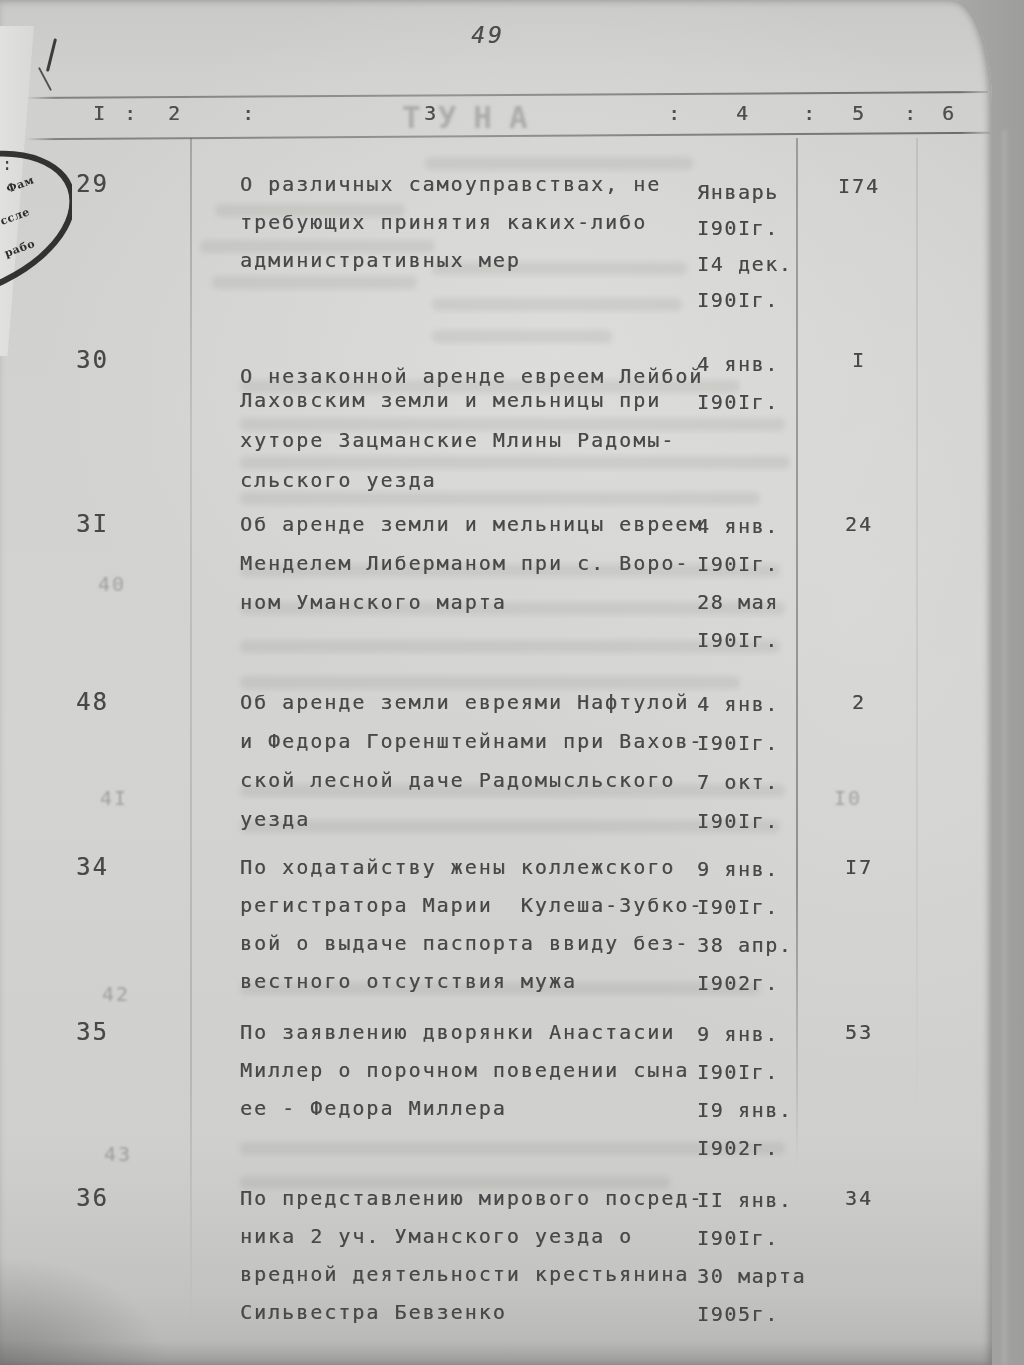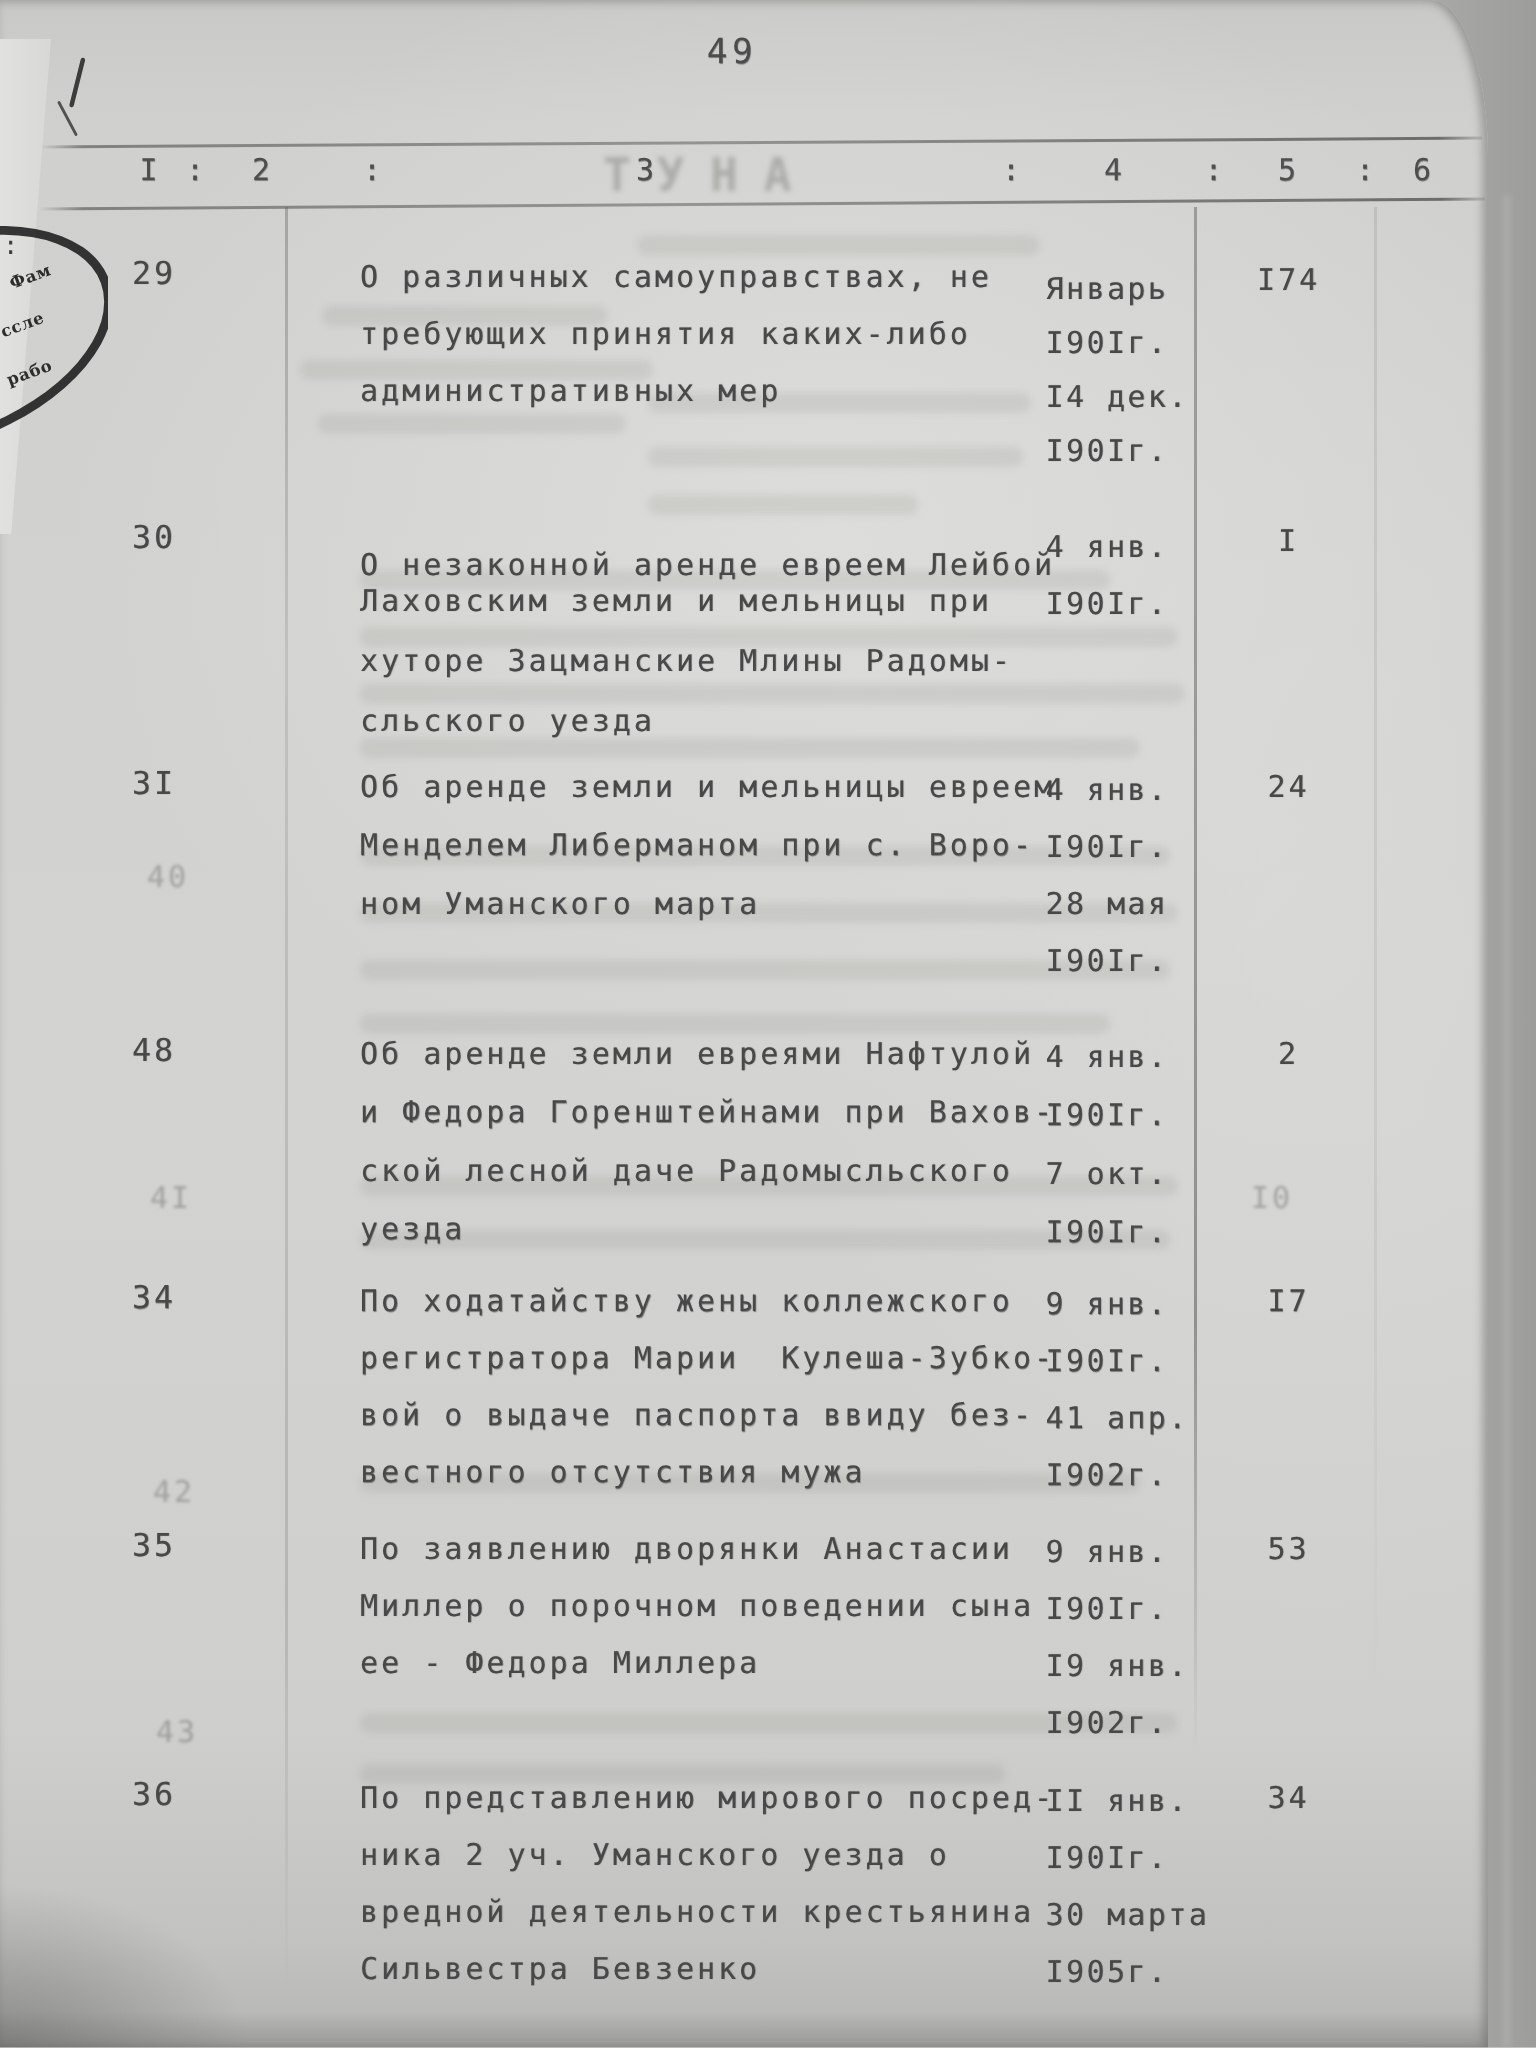--- a/index.html
+++ b/index.html
@@ -34,25 +34,25 @@
   .vline{position:absolute;width:2px;}
   .v1{left:190px;top:138px;height:1190px;
     background:linear-gradient(180deg,rgba(90,90,88,.38),rgba(90,90,88,.16) 25%,rgba(90,90,88,.22) 78%,rgba(90,90,88,0));}
   .v2{left:796px;top:138px;height:1030px;
     background:linear-gradient(180deg,rgba(78,78,76,.42),rgba(78,78,76,.5) 72%,rgba(78,78,76,0));}
   .v3{left:916px;top:138px;height:990px;
     background:linear-gradient(180deg,rgba(100,100,98,.16),rgba(100,100,98,.1) 70%,rgba(100,100,98,0));}
   
   .txt{position:absolute;color:#484848;font-size:20px;letter-spacing:2px;line-height:1;
     white-space:pre;text-shadow:0.4px 0.4px 0.6px rgba(60,60,58,.55);}
-  .pgnum{left:452px;top:24px;width:72px;text-align:center;font-size:23px;letter-spacing:3px;color:#4c4c4c;}
+  .pgnum{left:452px;top:24px;width:72px;text-align:center;font-size:23px;letter-spacing:3px;color:#4c4c4c;font-style:italic;}
   .ch{top:103px;font-size:20px;color:#4e4e4e;}
   .ch0{left:93px}.ch1{left:124px}.ch2{left:168px}.ch3{left:242px}.ch4{left:424px}
   .ch5{left:668px}.ch6{left:736px}.ch7{left:803px}.ch8{left:852px}.ch9{left:904px}.ch10{left:942px}
-  .num{left:88px;font-size:21px;}
+  .num{left:76px;font-size:24px;}
   .line{left:240px;}
   .date{left:697px;letter-spacing:1.6px;}
   .cnt{left:820px;width:78px;text-align:center;}
   
   .gtitle{position:absolute;left:402px;top:99px;font-size:31px;font-weight:bold;letter-spacing:17px;
     color:rgba(104,104,101,.38);filter:blur(1.7px);white-space:pre;}
   .gstripe{position:absolute;height:13px;border-radius:6px;background:rgba(126,126,123,.15);filter:blur(2.6px);}
   .gnum{position:absolute;font-size:20px;letter-spacing:2px;color:rgba(100,100,97,.45);filter:blur(1.1px);white-space:pre;}
   
   .underlay{position:absolute;left:0;top:26px;width:34px;height:330px;
@@ -187,21 +187,21 @@
     </div>
 
     <div>
       <span class="txt num" style="top:855px">34</span>
       <span class="txt line" style="top:857px">По ходатайству жены коллежского</span>
       <span class="txt line" style="top:895px">регистратора Марии  Кулеша-Зубко-</span>
       <span class="txt line" style="top:933px">вой о выдаче паспорта ввиду без-</span>
       <span class="txt line" style="top:971px">вестного отсутствия мужа</span>
       <span class="txt date" style="top:859px">9 янв.</span>
       <span class="txt date" style="top:897px">I90Iг.</span>
-      <span class="txt date" style="top:935px">41 апр.</span>
+      <span class="txt date" style="top:935px">38 апр.</span>
       <span class="txt date" style="top:973px">I902г.</span>
       <span class="txt cnt" style="top:857px">I7</span>
     </div>
 
     <div>
       <span class="txt num" style="top:1020px">35</span>
       <span class="txt line" style="top:1022px">По заявлению дворянки Анастасии</span>
       <span class="txt line" style="top:1060px">Миллер о порочном поведении сына</span>
       <span class="txt line" style="top:1098px">ее - Федора Миллера</span>
       <span class="txt date" style="top:1024px">9 янв.</span>

